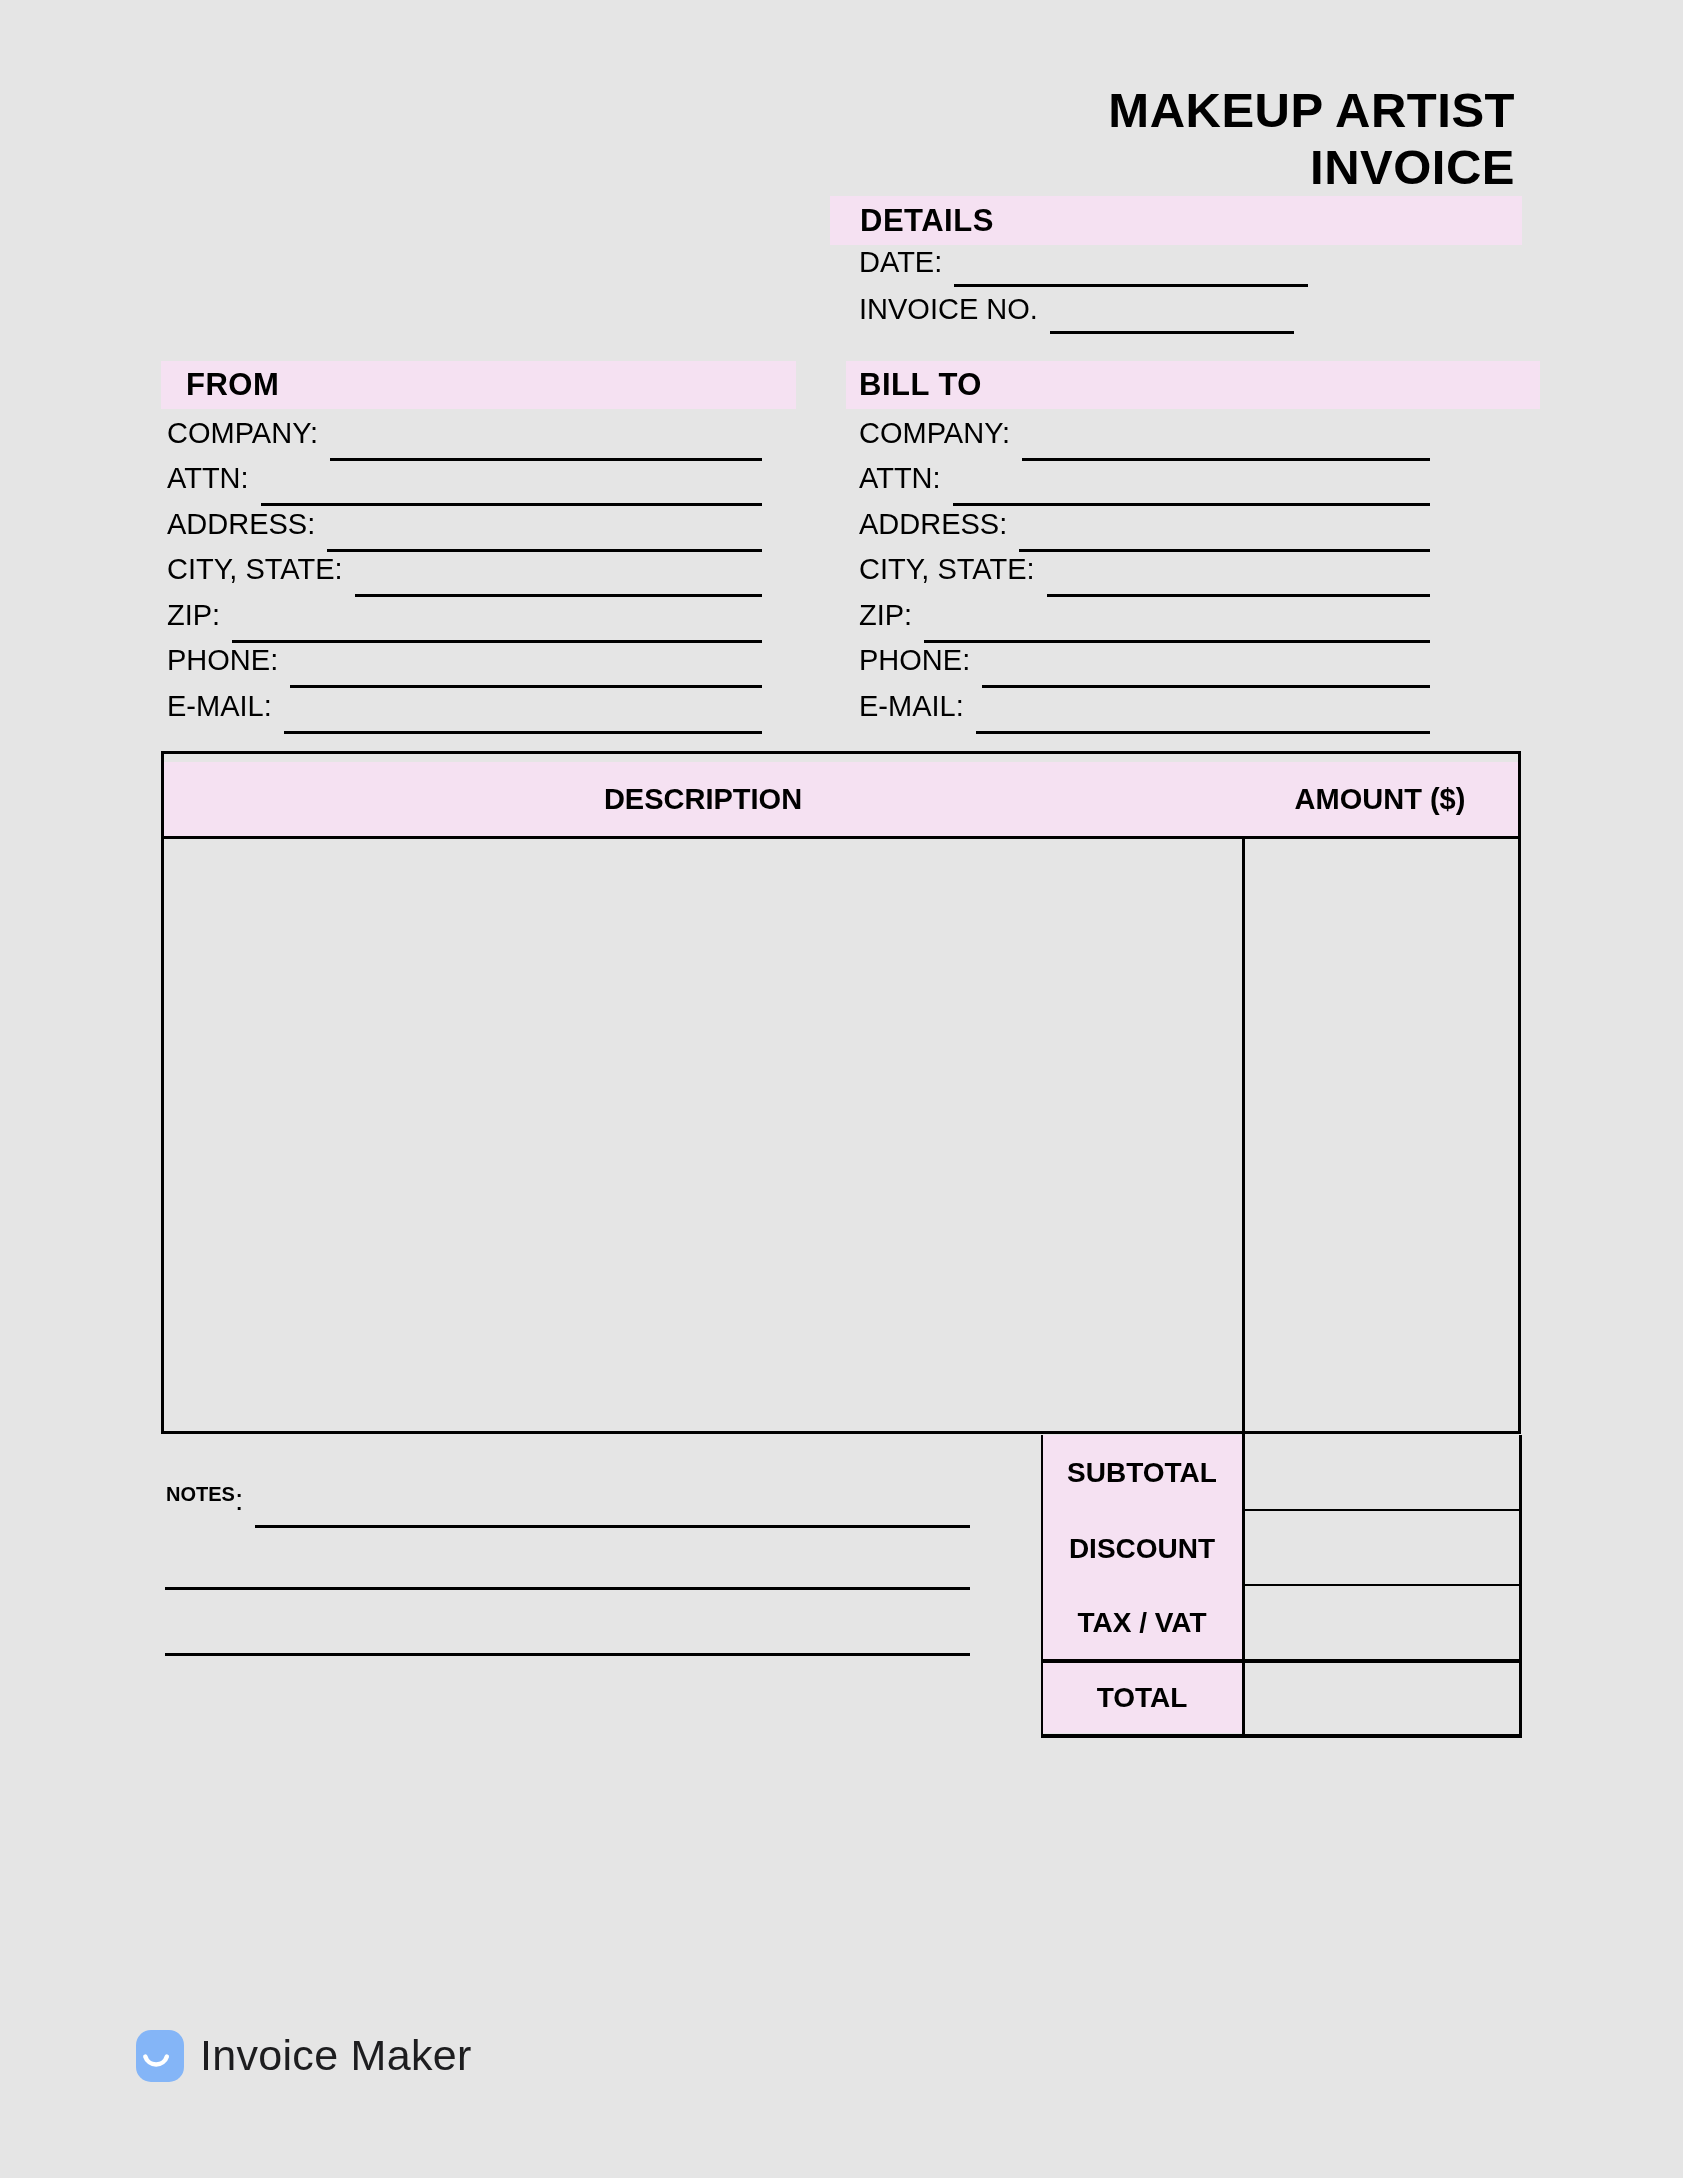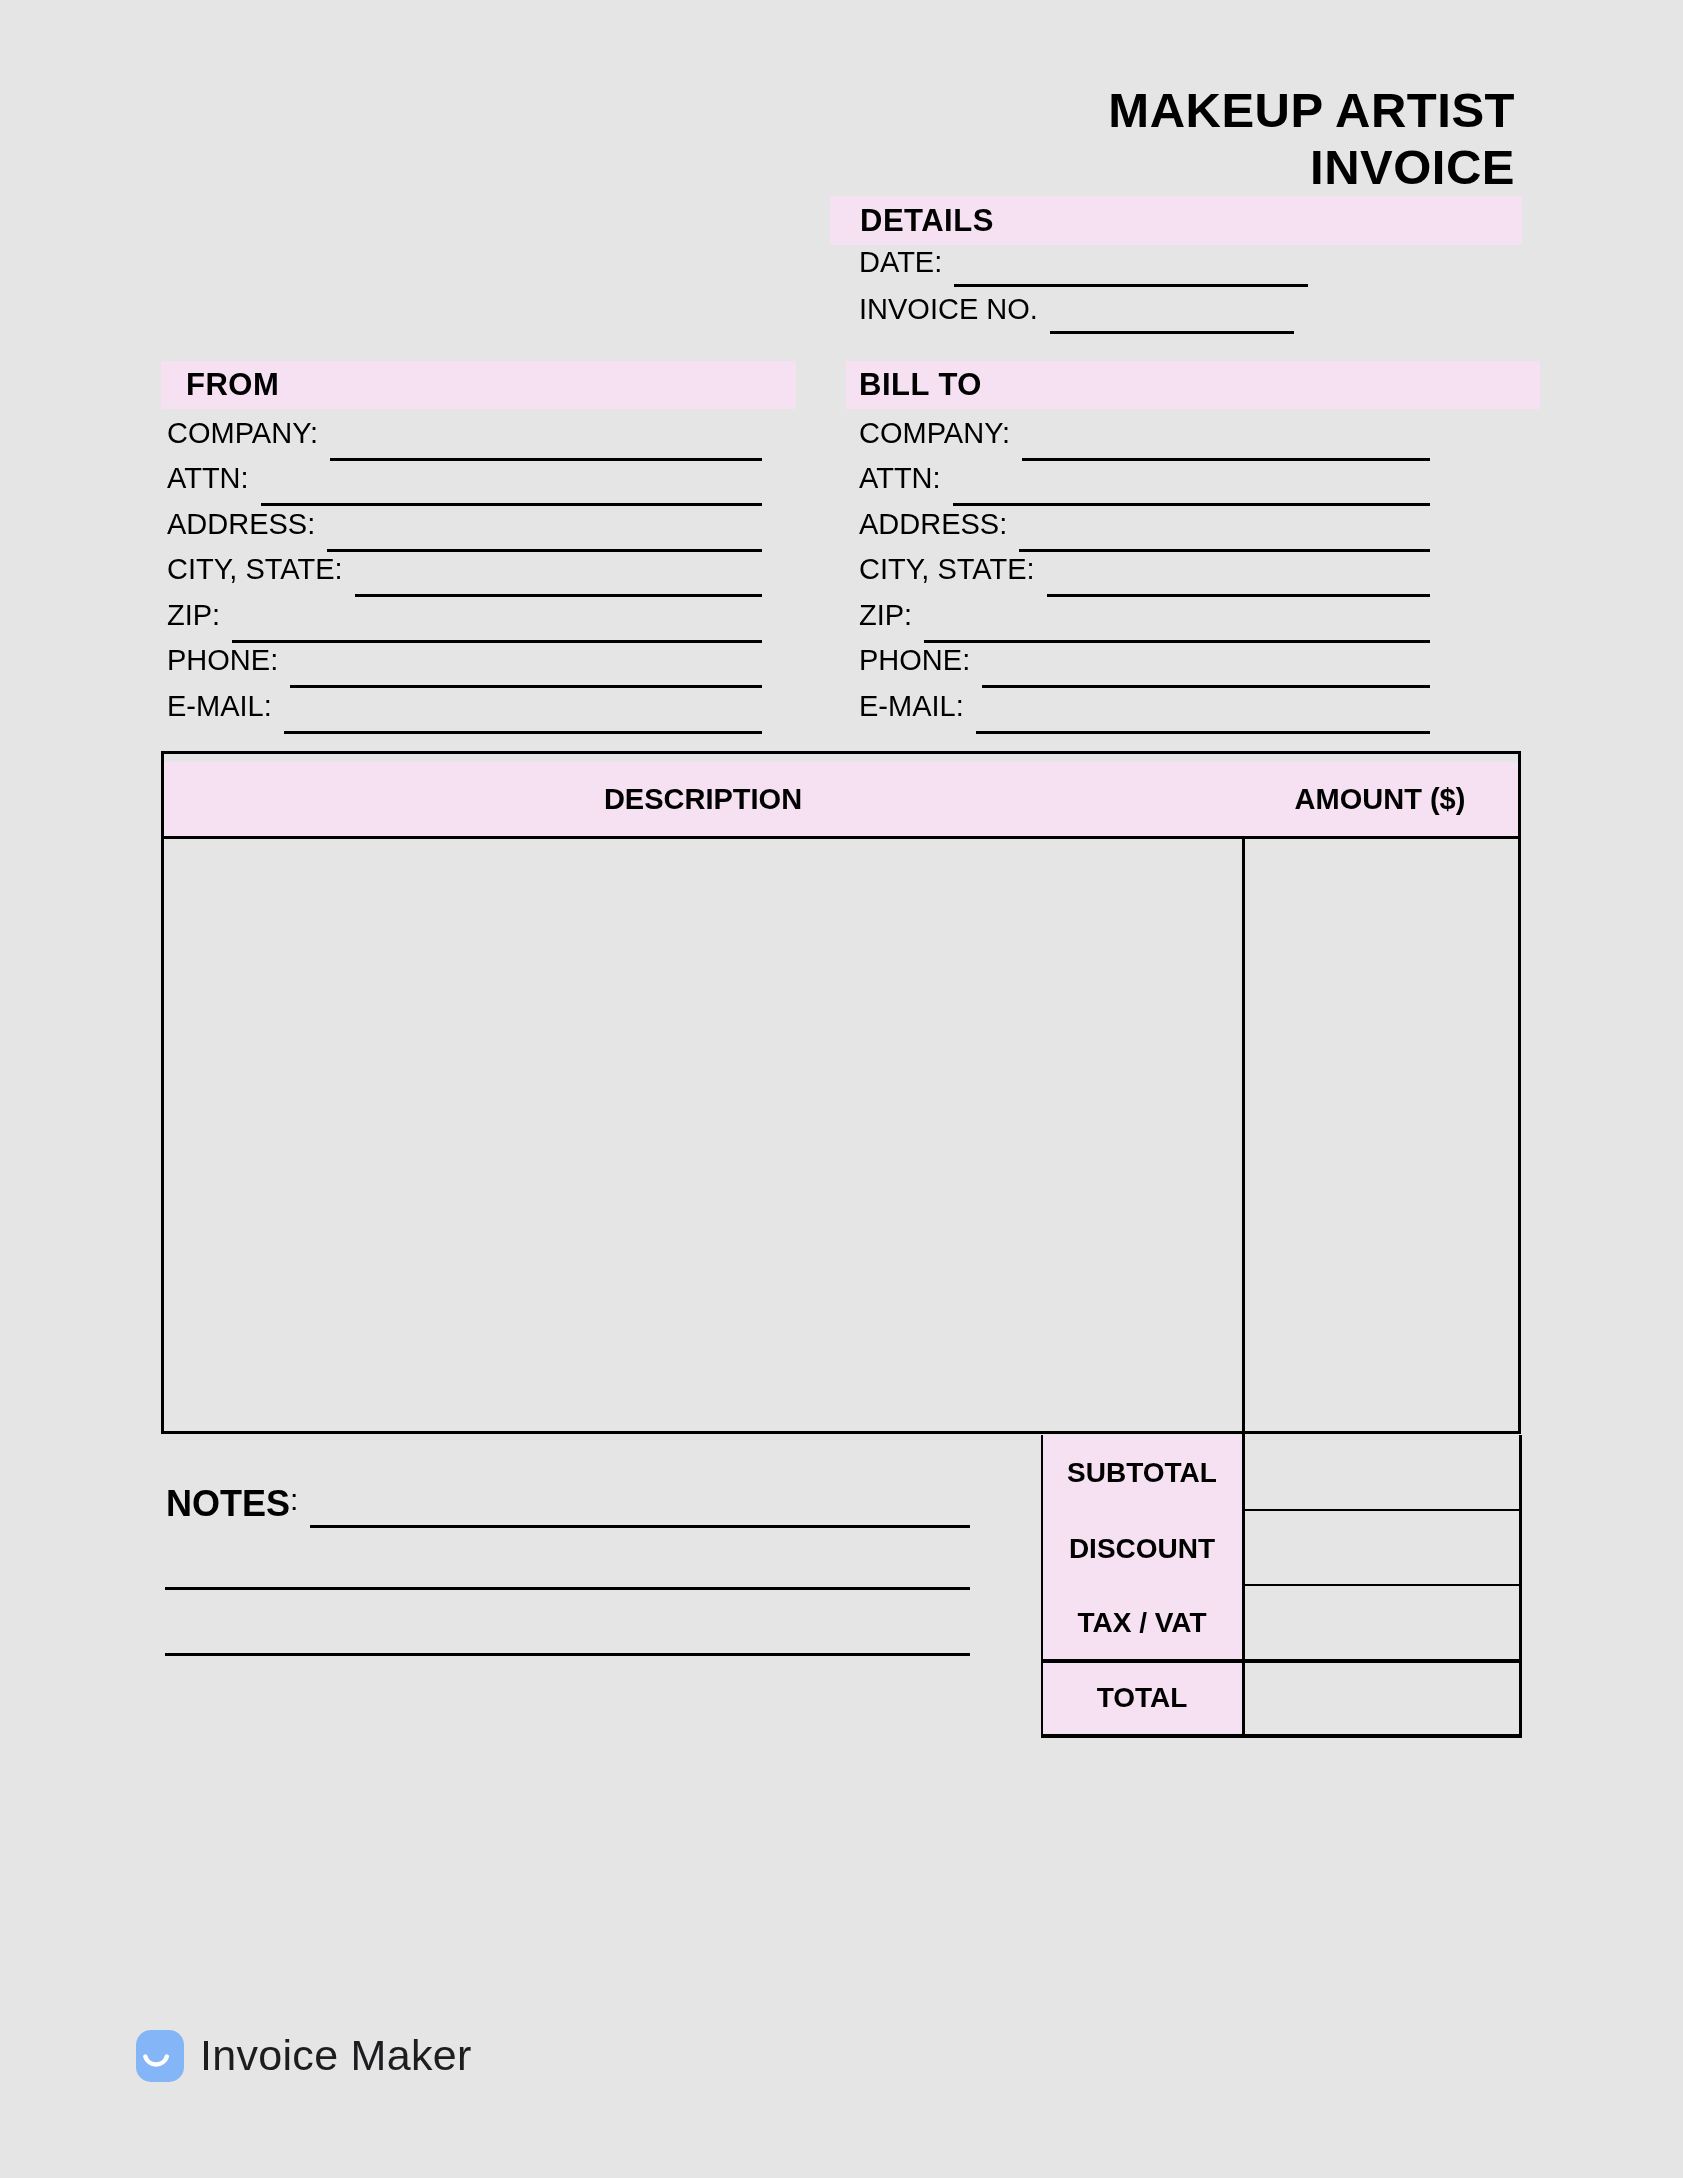--- a/index.html
+++ b/index.html
@@ -29,21 +29,21 @@
   .th-desc{width:1078px;}
   .th-amt{flex:1;}
   .tbl-body{display:flex;height:600px;}
   .td-desc{width:1078px;border-right:3px solid #000;}
   .td-amt{flex:1;}
   
   .pinkrect{background:#F5E1F2;}
   .totcell{display:flex;align-items:center;justify-content:center;font-weight:bold;font-size:28px;}
   .hline,.vline{background:#000;}
   
-  .notes-label-b{font-weight:bold;font-size:36px;}
+  .notes-label-b{font-weight:bold;font-size:20px;}
   .notes-label-n{font-weight:normal;font-size:30px;}
   
   .thanks{width:1683px;text-align:center;font-size:29px;letter-spacing:0.5px;}
   .brand-icon{background:#84B5F7;border-radius:15px;display:flex;align-items:flex-end;justify-content:flex-start;}
   .brand-name{font-size:43px;color:#1D1D1F;letter-spacing:0.3px;}
 </style>
 </head>
 <body>
 
 <div class="page">

